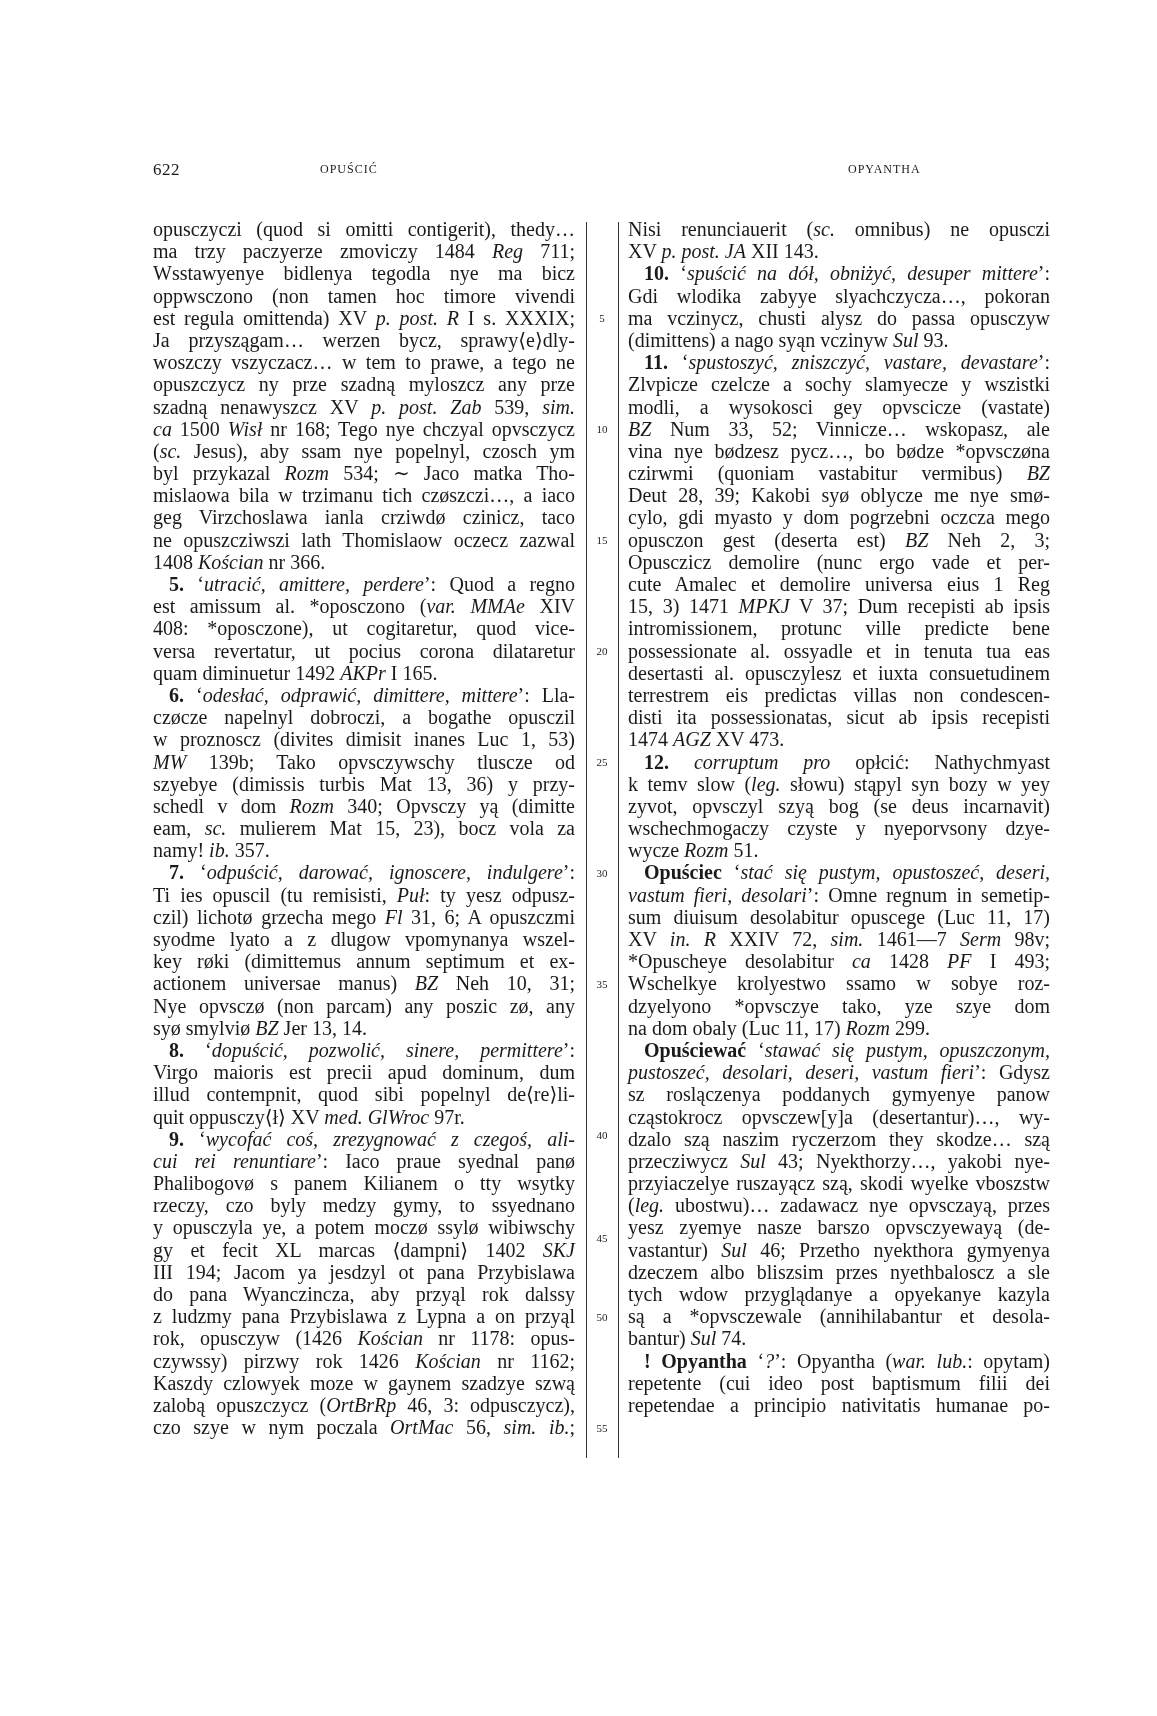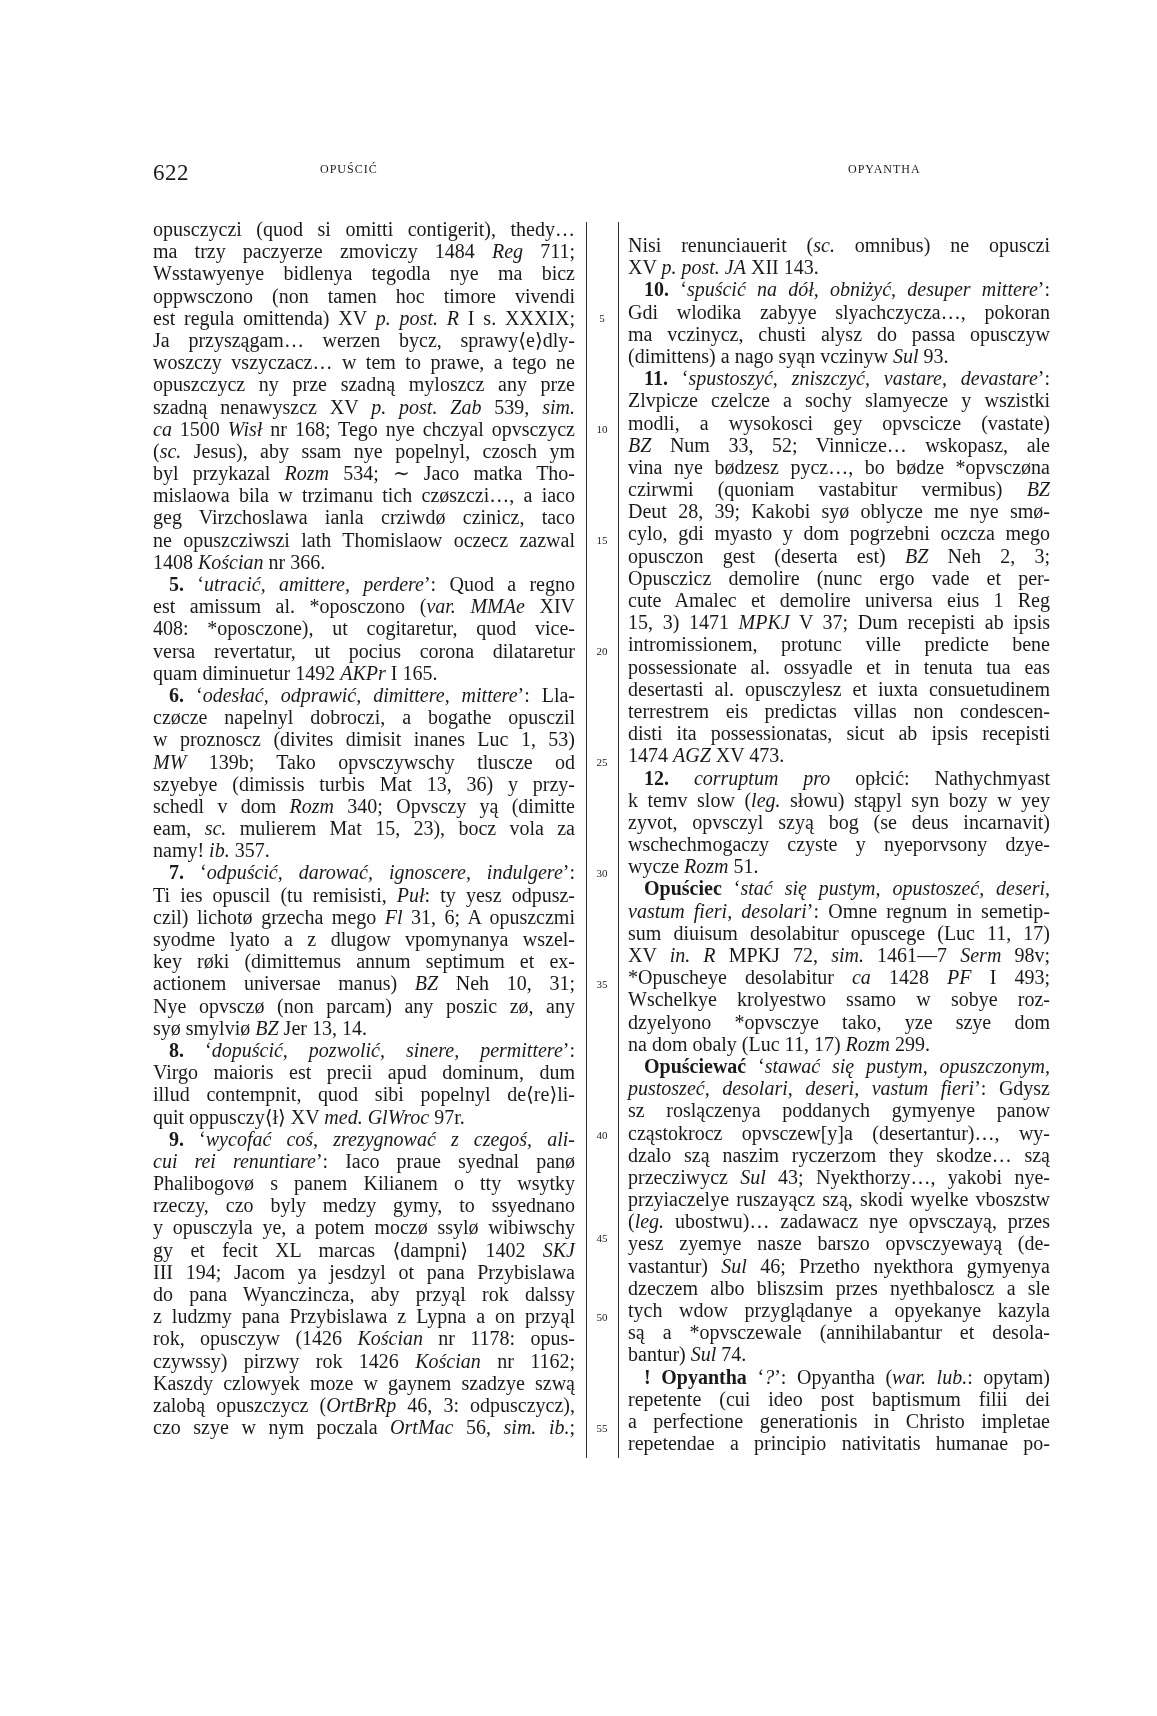--- a/index.html
+++ b/index.html
@@ -1,24 +1,24 @@
 <!DOCTYPE html>
 <html><head>
 <meta charset="utf-8">
 <style>
   html, body { margin: 0; padding: 0; background: #ffffff; }
   body { width: 1157px; height: 1716px; position: relative; overflow: hidden;
          font-family: "Liberation Serif", "DejaVu Serif", serif; color: #1a1a1a; }
-  .page-num { position: absolute; left: 153px; top: 160px; font-size: 23px; letter-spacing: 0.5px; }
+  .page-num { position: absolute; left: 153px; top: 160px; font-size: 17px; letter-spacing: 0.5px; }
   .running-head { position: absolute; top: 162px; font-size: 12px; letter-spacing: 1px; }
   .rh-left { left: 320px; }
   .rh-right { left: 848px; }
   .col { position: absolute; top: 218px; width: 422px; font-size: 20px; line-height: 22.2px; }
   .col-left { left: 153px; }
-  .col-right { left: 628px; margin-top: 16px; }
+  .col-right { left: 628px; }
   .line { display: block; white-space: nowrap; text-align: justify; text-align-last: justify; height: 22.2px; }
   .line.last { text-align-last: left; }
   .line.indent { padding-left: 16px; }
   .i { font-style: italic; }
   .b { font-weight: bold; }
   .divider { position: absolute; top: 222px; height: 1236px; width: 1px; background: #333; }
   .div-left { left: 586px; }
   .div-right { left: 618px; }
   .lnums { position: absolute; left: 588px; top: 218px; width: 28px; }
   .lnum { position: absolute; width: 28px; text-align: center; font-size: 11px; color: #222; }
@@ -129,37 +129,36 @@
       <span class="line"><span>disti ita possessionatas, sicut ab ipsis recepisti</span></span>
       <span class="line last"><span>1474 </span><span class="i">AGZ</span><span> XV 473.</span></span>
       <span class="line indent"><span class="b">12.</span><span> </span><span class="i">corruptum pro</span><span> opłcić: Nathychmyast</span></span>
       <span class="line"><span>k temv slow (</span><span class="i">leg.</span><span> słowu) stąpyl syn bozy w yey</span></span>
       <span class="line"><span>zyvot, opvsczyl szyą bog (se deus incarnavit)</span></span>
       <span class="line"><span>wschechmogaczy czyste y nyeporvsony dzye-</span></span>
       <span class="line last"><span>wycze </span><span class="i">Rozm</span><span> 51.</span></span>
       <span class="line indent"><span class="b">Opuściec</span><span> ‘</span><span class="i">stać się pustym, opustoszeć, deseri,</span></span>
       <span class="line"><span class="i">vastum fieri, desolari</span><span>’: Omne regnum in semetip-</span></span>
       <span class="line"><span>sum diuisum desolabitur opuscege (Luc 11, 17)</span></span>
-      <span class="line"><span>XV </span><span class="i">in. R</span><span> MPKJ 72, </span><span class="i">sim.</span><span> 1461—7 </span><span class="i">Serm</span><span> 98v;</span></span>
+      <span class="line"><span>XV </span><span class="i">in. R</span><span> XXIV 72, </span><span class="i">sim.</span><span> 1461—7 </span><span class="i">Serm</span><span> 98v;</span></span>
       <span class="line"><span>*Opuscheye desolabitur </span><span class="i">ca</span><span> 1428 </span><span class="i">PF</span><span> I 493;</span></span>
       <span class="line"><span>Wschelkye krolyestwo ssamo w sobye roz-</span></span>
       <span class="line"><span>dzyelyono *opvsczye tako, yze szye dom</span></span>
       <span class="line last"><span>na dom obaly (Luc 11, 17) </span><span class="i">Rozm</span><span> 299.</span></span>
       <span class="line indent"><span class="b">Opuściewać</span><span> ‘</span><span class="i">stawać się pustym, opuszczonym,</span></span>
       <span class="line"><span class="i">pustoszeć, desolari, deseri, vastum fieri</span><span>’: Gdysz</span></span>
       <span class="line"><span>sz roslączenya poddanych gymyenye panow</span></span>
       <span class="line"><span>cząstokrocz opvsczew[y]a (desertantur)…, wy-</span></span>
       <span class="line"><span>dzalo szą naszim ryczerzom they skodze… szą</span></span>
       <span class="line"><span>przecziwycz </span><span class="i">Sul</span><span> 43; Nyekthorzy…, yakobi nye-</span></span>
       <span class="line"><span>przyiaczelye ruszayącz szą, skodi wyelke vboszstw</span></span>
       <span class="line"><span>(</span><span class="i">leg.</span><span> ubostwu)… zadawacz nye opvsczayą, przes</span></span>
       <span class="line"><span>yesz zyemye nasze barszo opvsczyewayą (de-</span></span>
       <span class="line"><span>vastantur) </span><span class="i">Sul</span><span> 46; Przetho nyekthora gymyenya</span></span>
       <span class="line"><span>dzeczem albo bliszsim przes nyethbaloscz a sle</span></span>
       <span class="line"><span>tych wdow przyglądanye a opyekanye kazyla</span></span>
       <span class="line"><span>są a *opvsczewale (annihilabantur et desola-</span></span>
       <span class="line last"><span>bantur) </span><span class="i">Sul</span><span> 74.</span></span>
       <span class="line indent"><span class="b">! Opyantha</span><span> ‘</span><span class="i">?</span><span>’: Opyantha (</span><span class="i">war. lub.</span><span>: opytam)</span></span>
       <span class="line"><span>repetente (cui ideo post baptismum filii dei</span></span>
-      <span class="line"><span>a perfectione generationis in Christo impletae</span></span>
       <span class="line"><span>repetendae a principio nativitatis humanae po-</span></span>
     </div>
 </div>
 
 </body></html>

